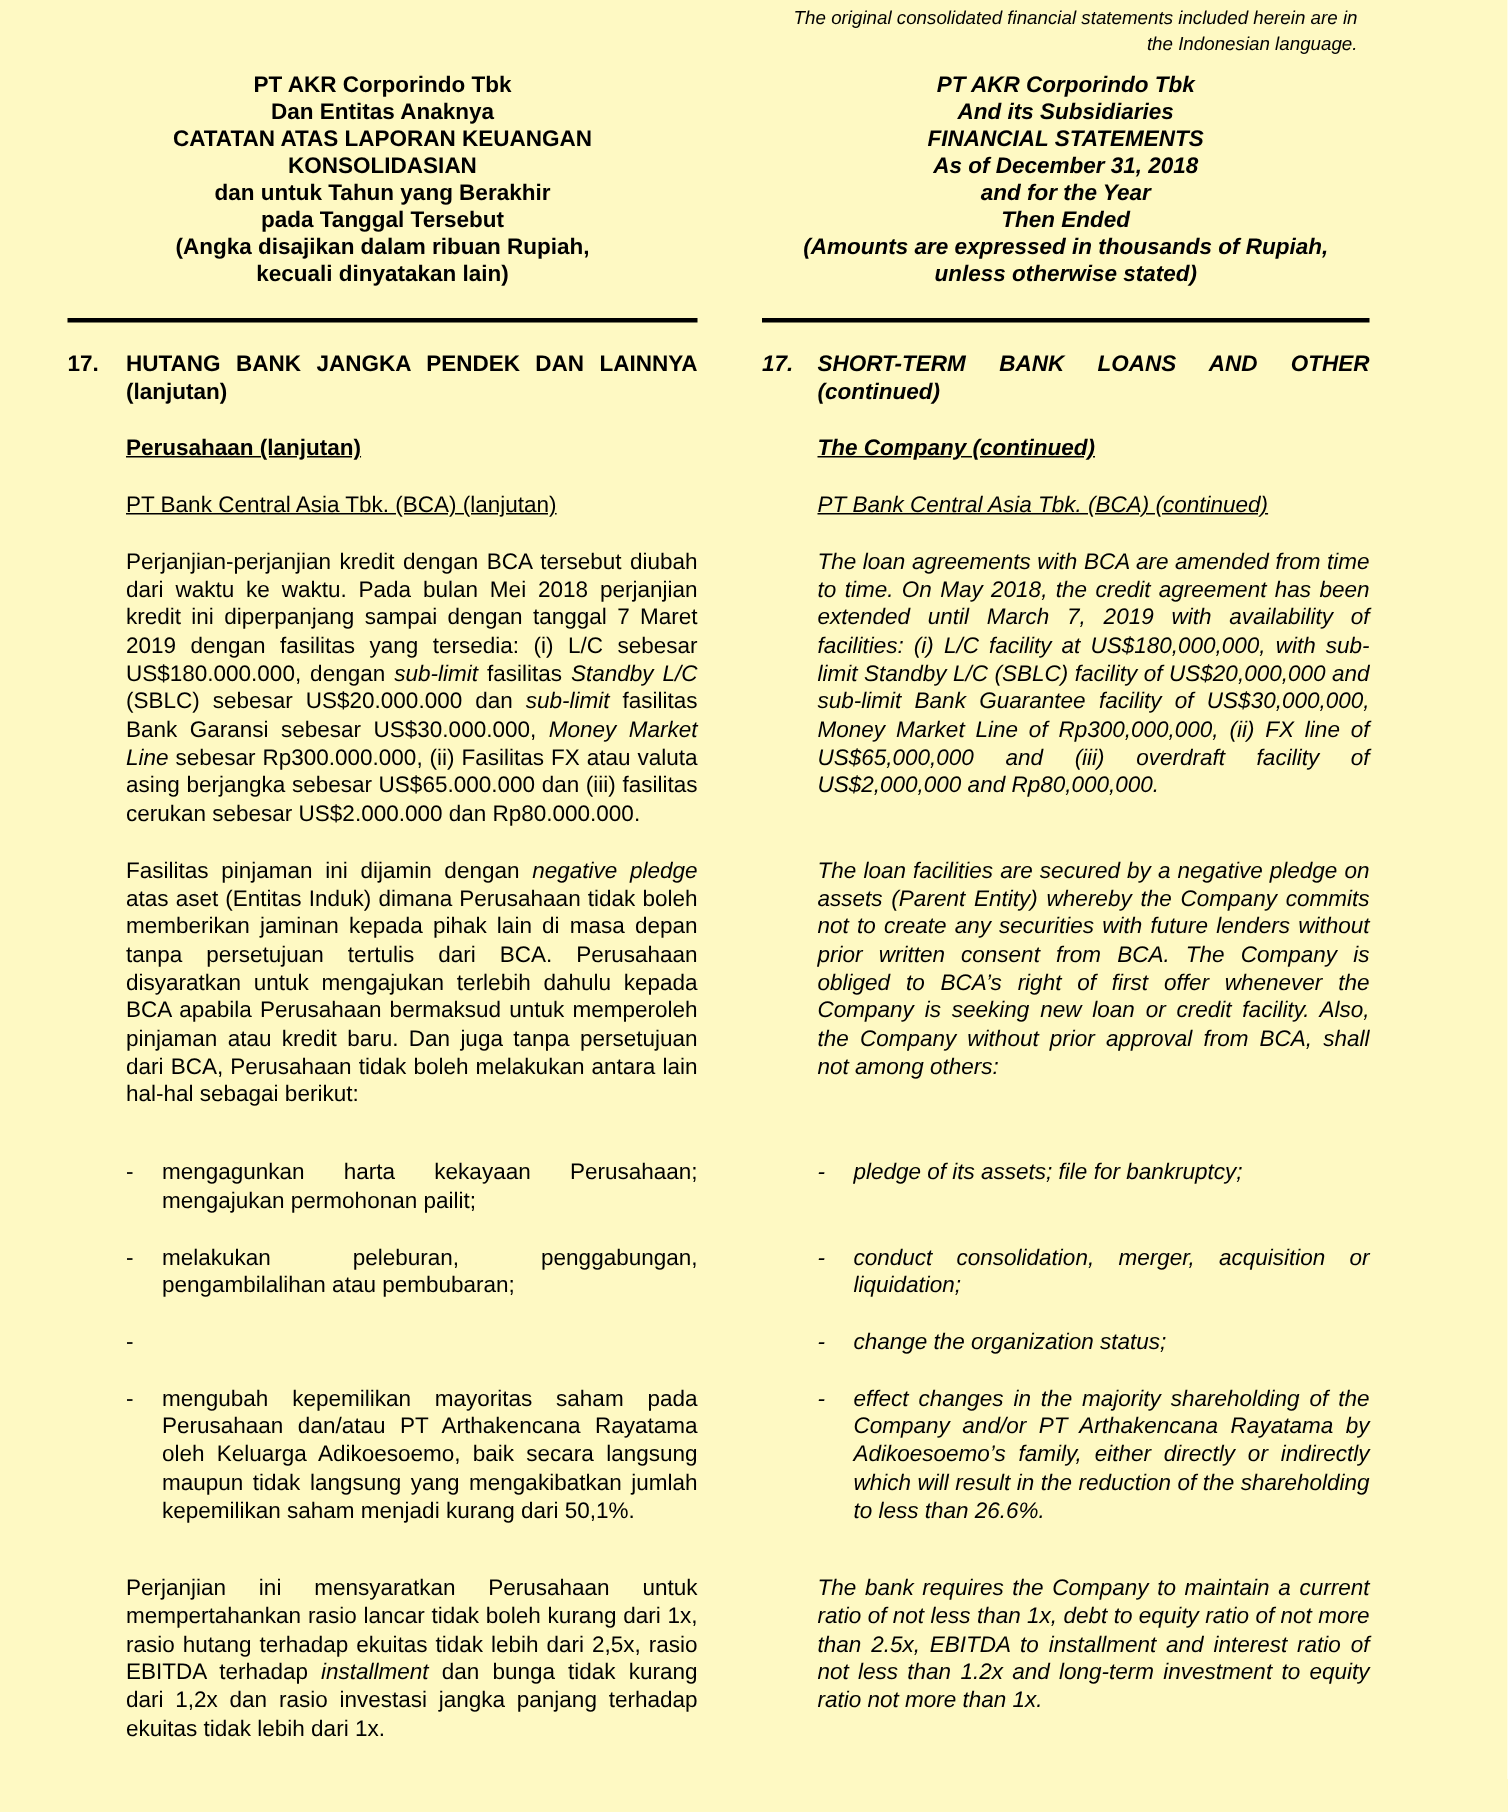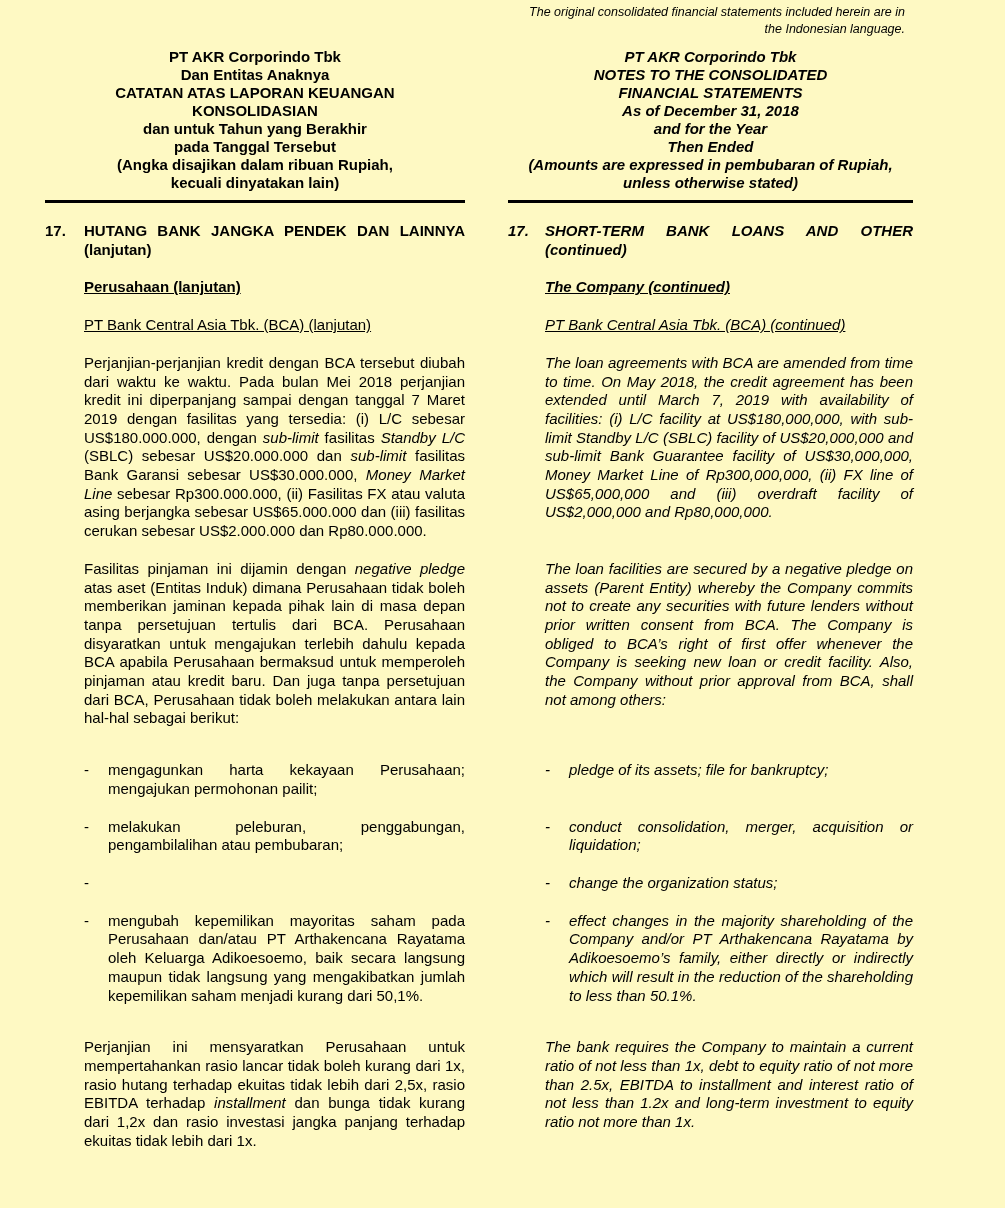--- a/index.html
+++ b/index.html
@@ -33,21 +33,21 @@
     row-gap: 19px;
     align-items: start;
   }
   .cell { line-height: 18.7px; }
   .en { font-style: italic; }
   .header-cell {
     text-align: center;
     font-weight: bold;
     line-height: 18px;
     border-bottom: 3px solid #000000;
-    padding-bottom: 8px;
+    padding-bottom: 20px;
   }
   .section-row { display: flex; }
   .sec-num { width: 39px; flex-shrink: 0; font-weight: bold; }
   .sec-num-r { width: 37px; flex-shrink: 0; font-weight: bold; }
   .sec-title { flex: 1; font-weight: bold; text-align: justify; }
   .indent-l { padding-left: 39px; }
   .indent-r { padding-left: 37px; }
   .underline { text-decoration: underline; }
   .bold { font-weight: bold; margin-top: 16px; }
   .just { text-align: justify; }
@@ -74,26 +74,26 @@
       <div>Dan Entitas Anaknya</div>
       <div>CATATAN ATAS LAPORAN KEUANGAN</div>
       <div>KONSOLIDASIAN</div>
       <div>dan untuk Tahun yang Berakhir</div>
       <div>pada Tanggal Tersebut</div>
       <div>(Angka disajikan dalam ribuan Rupiah,</div>
       <div>kecuali dinyatakan lain)</div>
     </div>
     <div class="cell header-cell en">
       <div>PT AKR Corporindo Tbk</div>
-      <div>NOTES TO THE CONSOLIDATED</div>
+      <div>And its Subsidiaries</div>
       <div>FINANCIAL STATEMENTS</div>
       <div>As of December 31, 2018</div>
       <div>and for the Year</div>
       <div>Then Ended</div>
-      <div>(Amounts are expressed in pembubaran of Rupiah,</div>
+      <div>(Amounts are expressed in thousands of Rupiah,</div>
       <div>unless otherwise stated)</div>
     </div>
 
     <div class="cell section-row">
       <span class="sec-num">17.</span>
       <div class="sec-title">HUTANG BANK JANGKA PENDEK DAN LAINNYA (lanjutan)</div>
     </div>
     <div class="cell section-row en">
       <span class="sec-num-r">17.</span>
       <div class="sec-title">SHORT-TERM BANK LOANS AND OTHER (continued)</div>
@@ -144,20 +144,20 @@
       <span class="dash">-</span>
       <div class="btext">change the organization status;</div>
     </div>
 
     <div class="cell indent-l bullet">
       <span class="dash">-</span>
       <div class="btext">mengubah kepemilikan mayoritas saham pada Perusahaan dan/atau PT Arthakencana Rayatama oleh Keluarga Adikoesoemo, baik secara langsung maupun tidak langsung yang mengakibatkan jumlah kepemilikan saham menjadi kurang dari 50,1%.</div>
     </div>
     <div class="cell indent-r bullet en">
       <span class="dash">-</span>
-      <div class="btext">effect changes in the majority shareholding of the Company and/or PT Arthakencana Rayatama by Adikoesoemo’s family, either directly or indirectly which will result in the reduction of the shareholding to less than 50.1%.</div>
+      <div class="btext">effect changes in the majority shareholding of the Company and/or PT Arthakencana Rayatama by Adikoesoemo’s family, either directly or indirectly which will result in the reduction of the shareholding to less than 26.6%.</div>
     </div>
 
     <div class="cell indent-l just mt-extra"><span>Perjanjian ini mensyaratkan Perusahaan untuk mempertahankan rasio lancar tidak boleh kurang dari 1x, rasio hutang terhadap ekuitas tidak lebih dari 2,5x, rasio EBITDA terhadap </span><span class="it">installment</span><span> dan bunga tidak kurang dari 1,2x dan rasio investasi jangka panjang terhadap ekuitas tidak lebih dari 1x.</span></div>
     <div class="cell indent-r just en mt-extra">The bank requires the Company to maintain a current ratio of not less than 1x, debt to equity ratio of not more than 2.5x, EBITDA to installment and interest ratio of not less than 1.2x and long-term investment to equity ratio not more than 1x.</div>
 
   </div>
 </div>
 
 </body></html>

